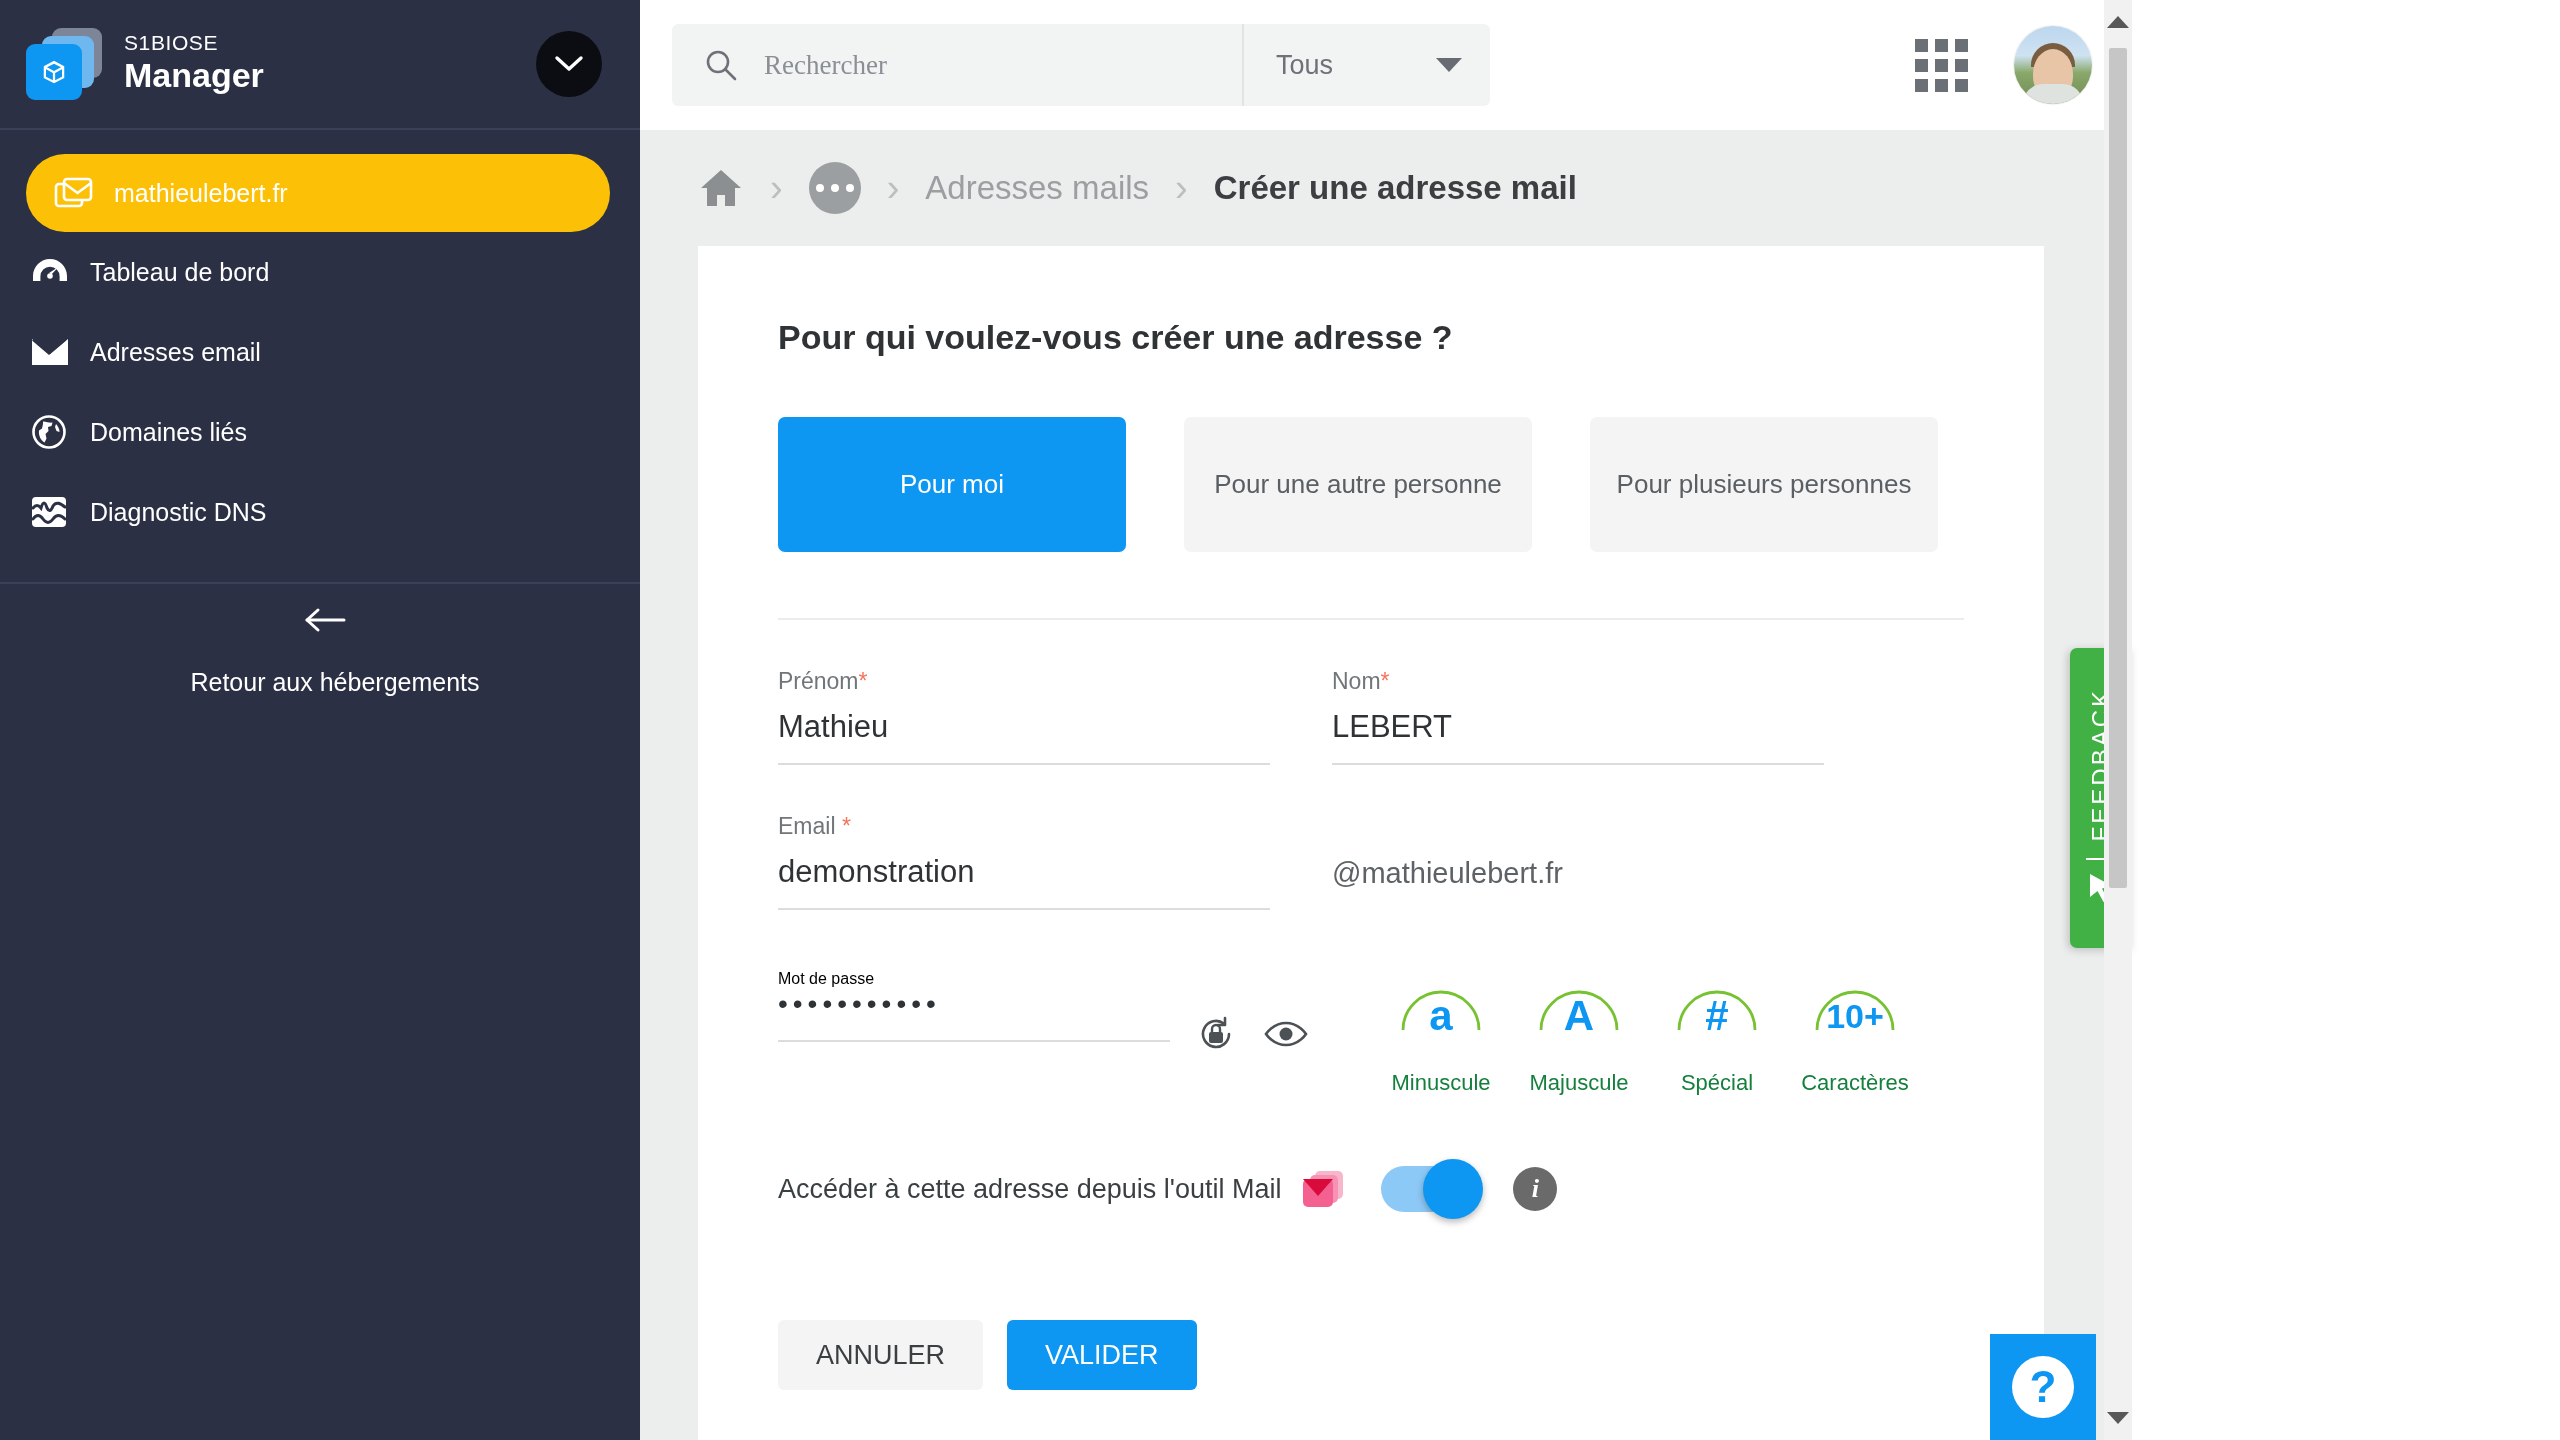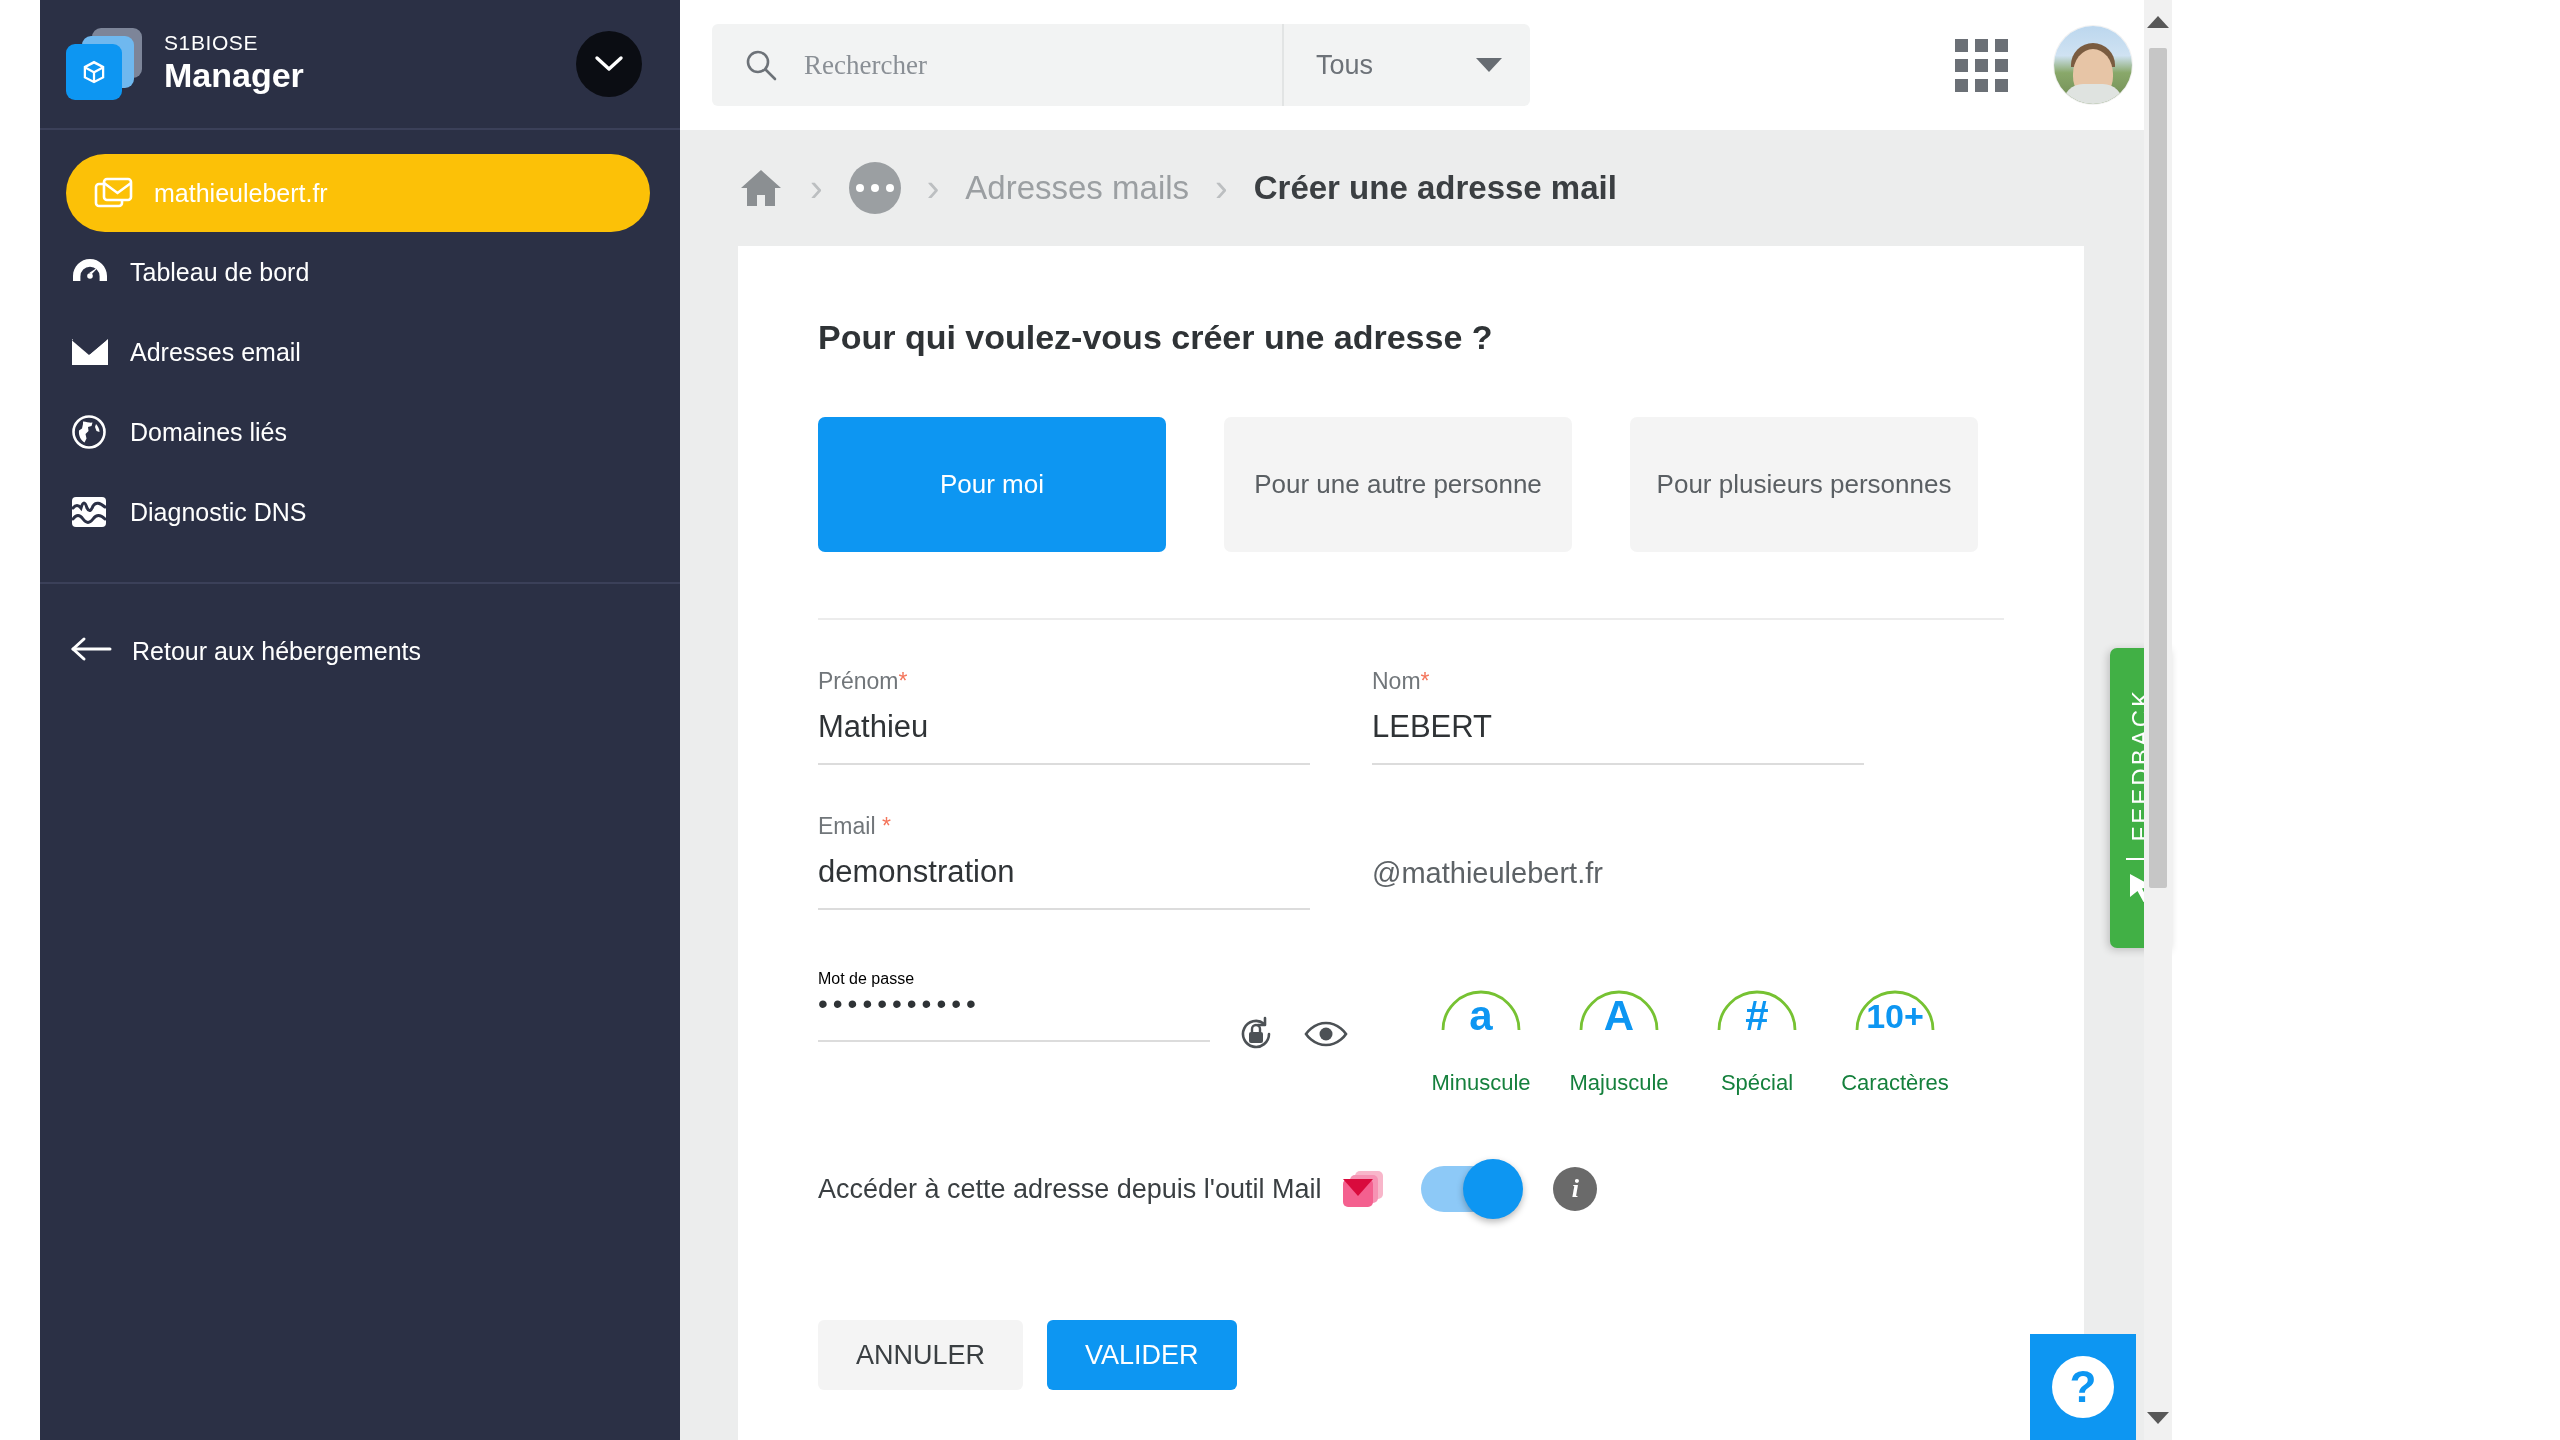--- a/index.html
+++ b/index.html
@@ -7,21 +7,20 @@
   html, body {
     width: 2560px; height: 1440px;
     overflow: hidden;
     font-family: "Liberation Sans", sans-serif;
     background: #ffffff;
   }
   .app {
     position: relative;
     width: 2132px; height: 1440px;
     display: flex;
-    margin-left: 40px;
   }
 
   
   .sidebar {
     width: 640px; height: 1440px;
     background: #2b3045;
     flex: 0 0 640px;
     position: relative;
     z-index: 5;
   }
@@ -85,21 +84,21 @@
     height: 78px;
   }
   .nav-item.active .lbl { color: #ffffff; }
   .nav-sep {
     height: 2px; background: #3b4059;
     margin: 30px 0 0 0;
   }
   .nav-back {
     display: flex; align-items: center;
     height: 90px; padding-left: 30px;
-    margin-top: 22px; cursor: pointer;
+    margin-top: 22px; cursor: pointer; flex-direction: column;
   }
   .nav-back .ic { width: 62px; flex: 0 0 62px; }
   .nav-back .lbl { font-size: 25px; color: #fff; }
 
   
   .main {
     flex: 1 1 auto;
     height: 1440px;
     position: relative;
     background: #eceded;

